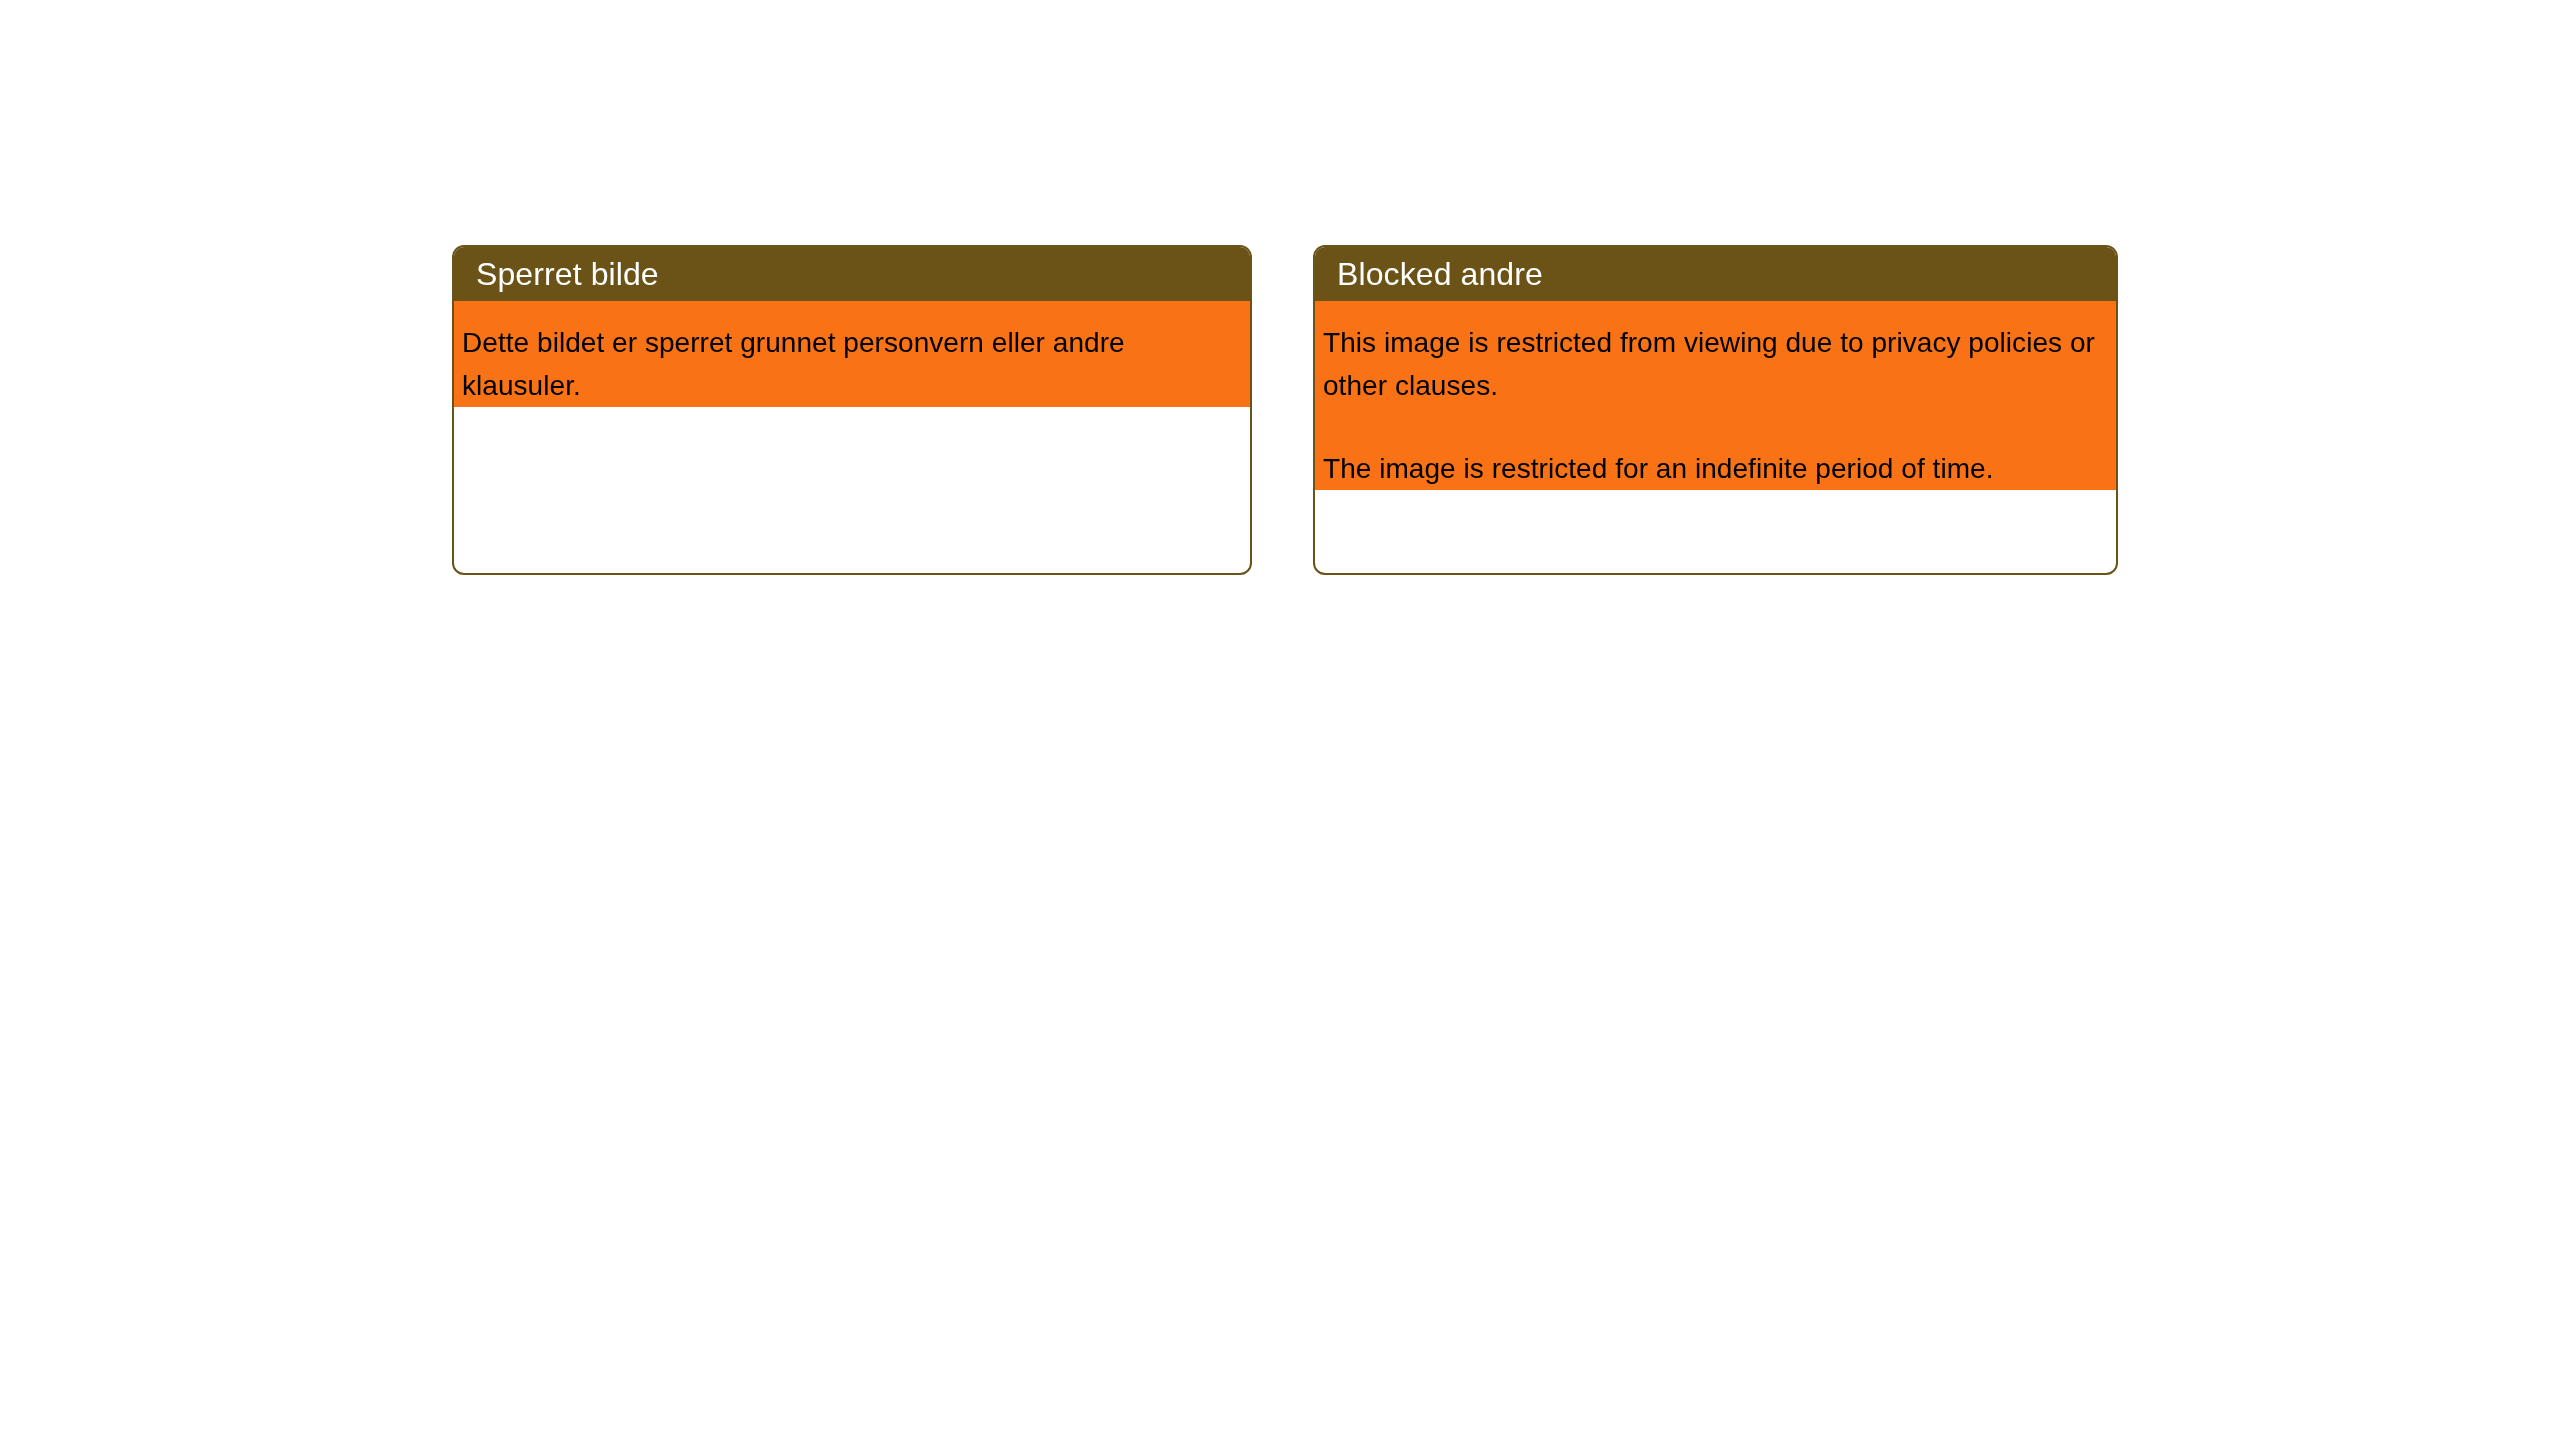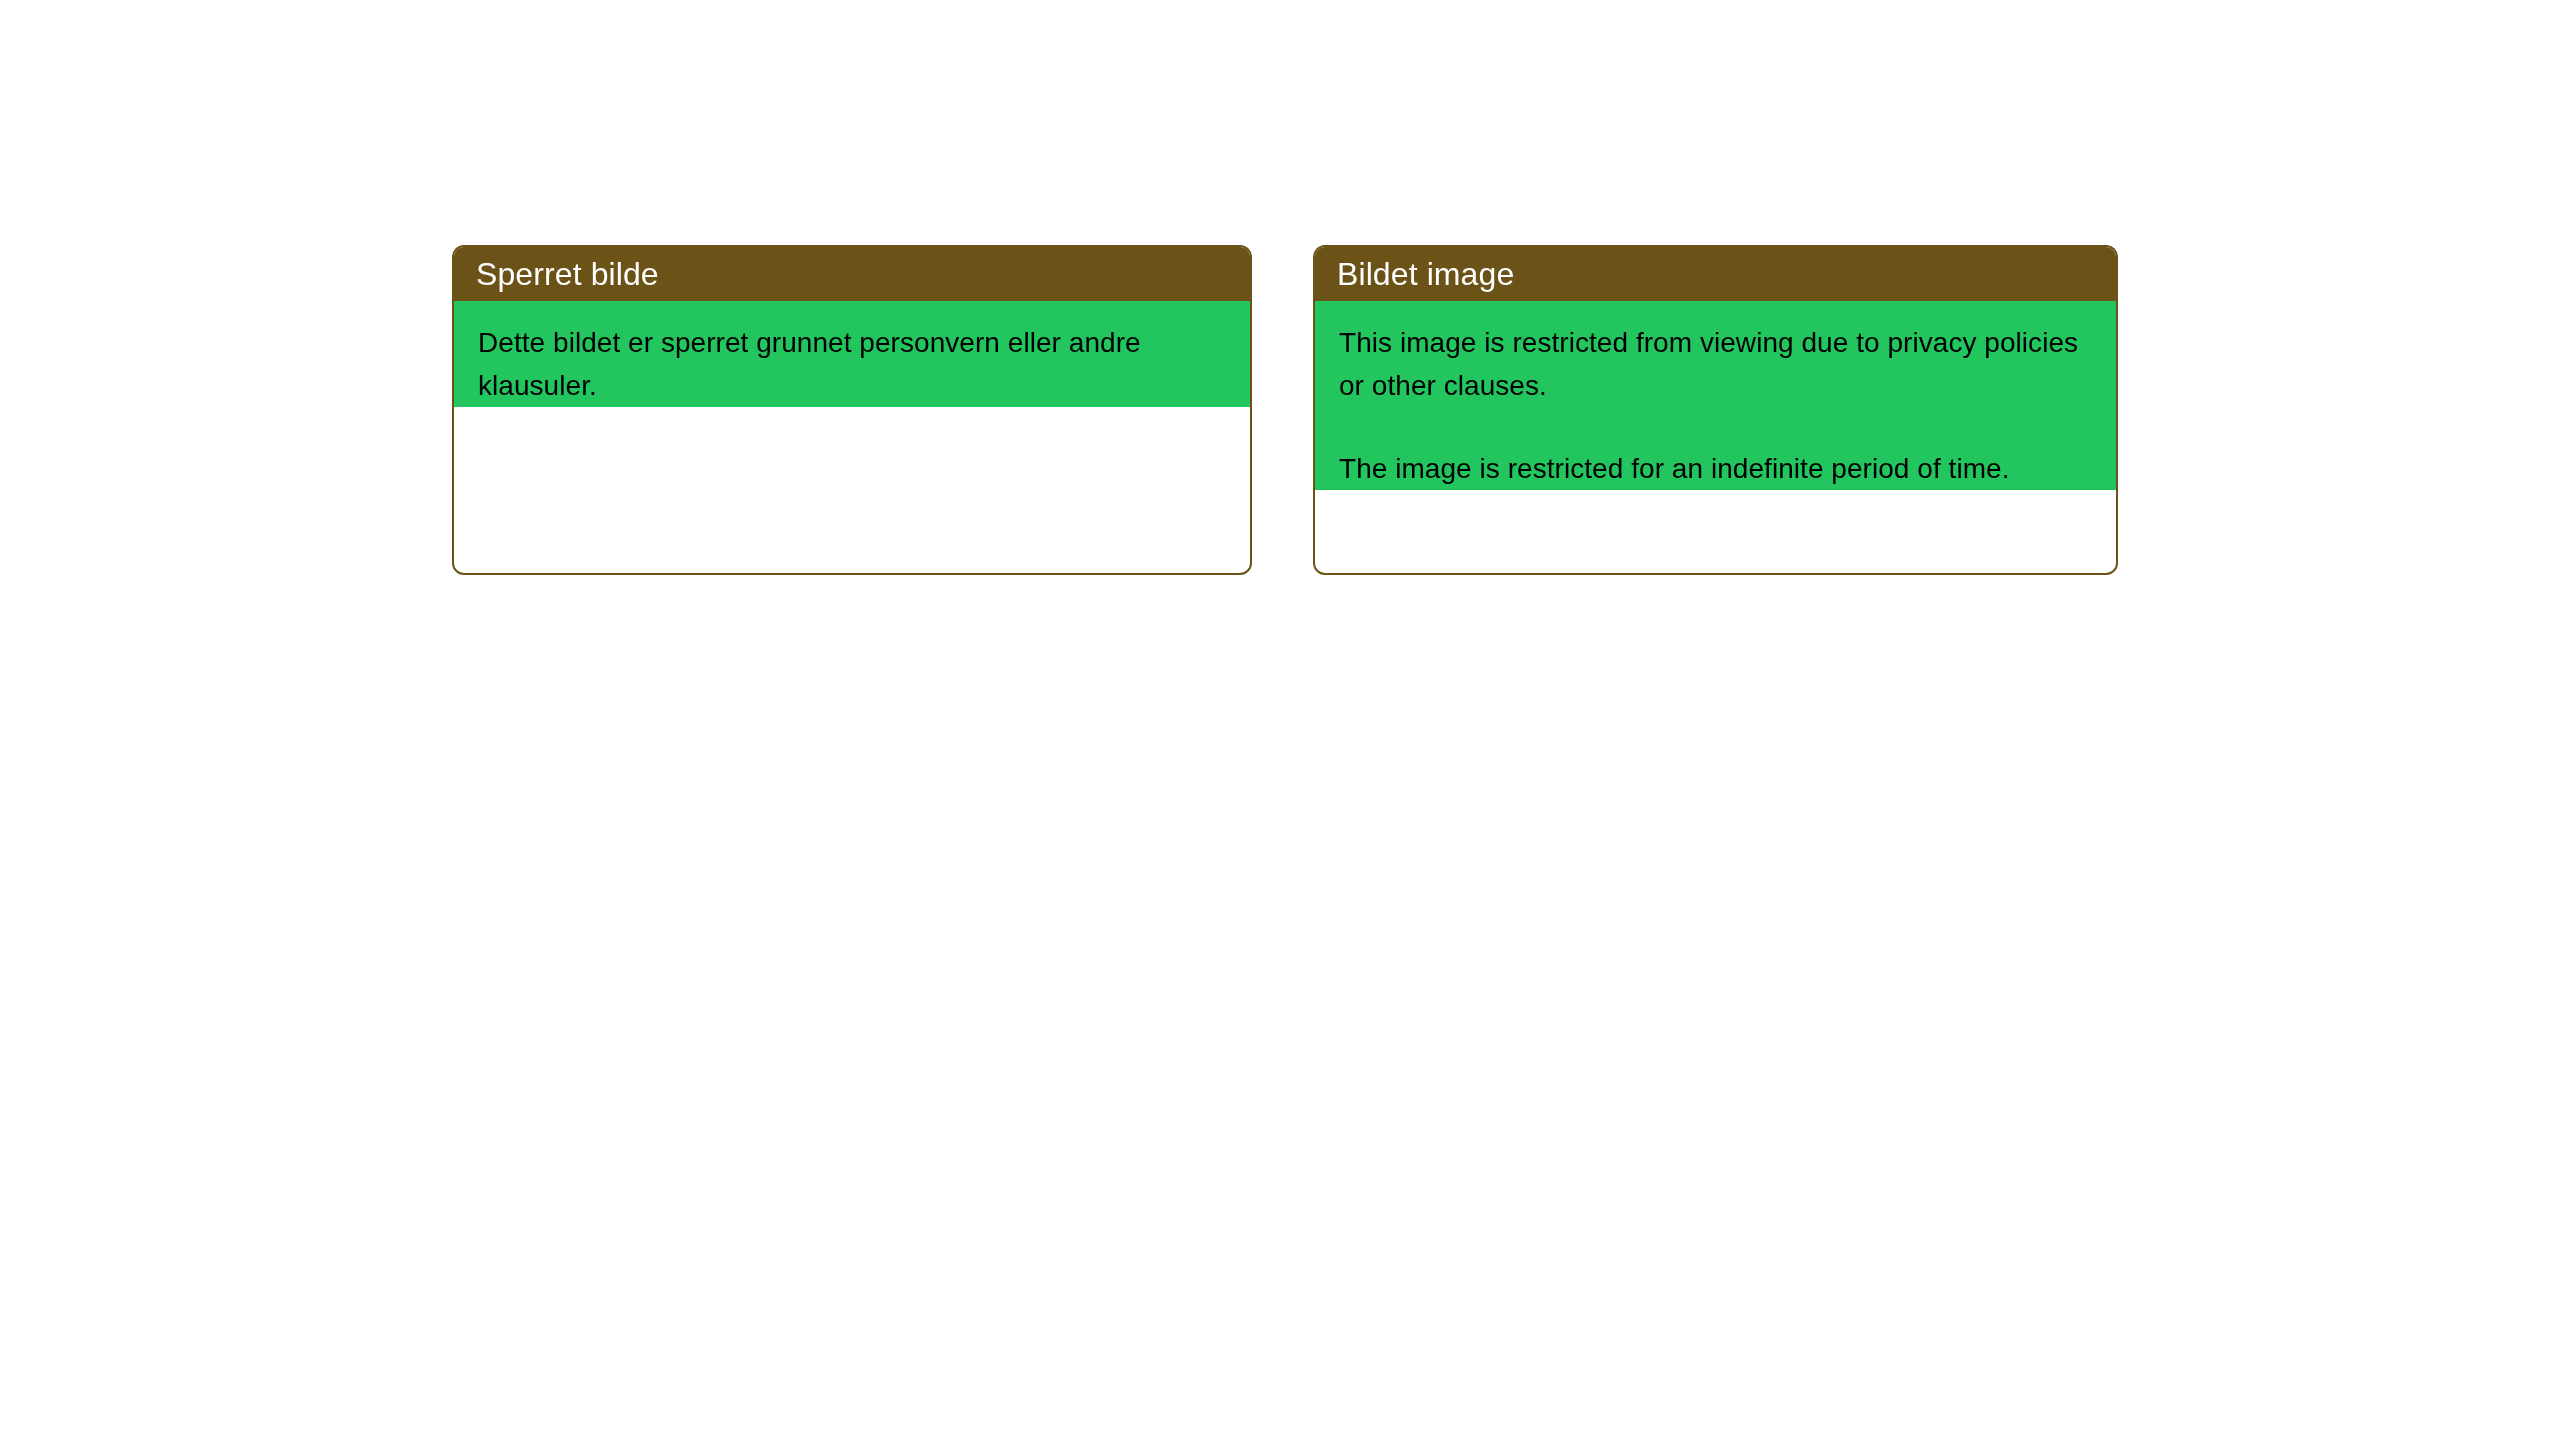--- a/index.html
+++ b/index.html
@@ -57,22 +57,22 @@
     color: #ffffff;
     font-size: 32px;
     line-height: 34px;
     font-weight: 400;
     letter-spacing: 0.1px;
     white-space: nowrap;
   }
 
   .card-body {
     box-sizing: border-box;
-    padding: 20px 30px 0 24px;
-    background: #22c55e;
+    padding: 20px 30px 0 8px;
+    background: #f97316;
   }
 
   .card-paragraph {
     margin: 0;
     color: #000000;
     font-size: 28px;
     line-height: 43px;
     font-weight: 400;
     letter-spacing: 0.05px;
   }
@@ -94,21 +94,21 @@
     <div class="card-header">
       <span class="card-header-title">Sperret bilde</span>
     </div>
     <div class="card-body">
       <p class="card-paragraph">Dette bildet er sperret grunnet personvern eller andre klausuler.</p>
     </div>
   </section>
 
   <section class="notice-card" id="card-en">
     <div class="card-header">
-      <span class="card-header-title">Bildet image</span>
+      <span class="card-header-title">Blocked andre</span>
     </div>
     <div class="card-body">
       <p class="card-paragraph">This image is restricted from viewing due to privacy policies or other clauses.</p>
       <p class="card-paragraph secondary">The image is restricted for an indefinite period of time.</p>
     </div>
   </section>
 
 </div>
 
 </body></html>

